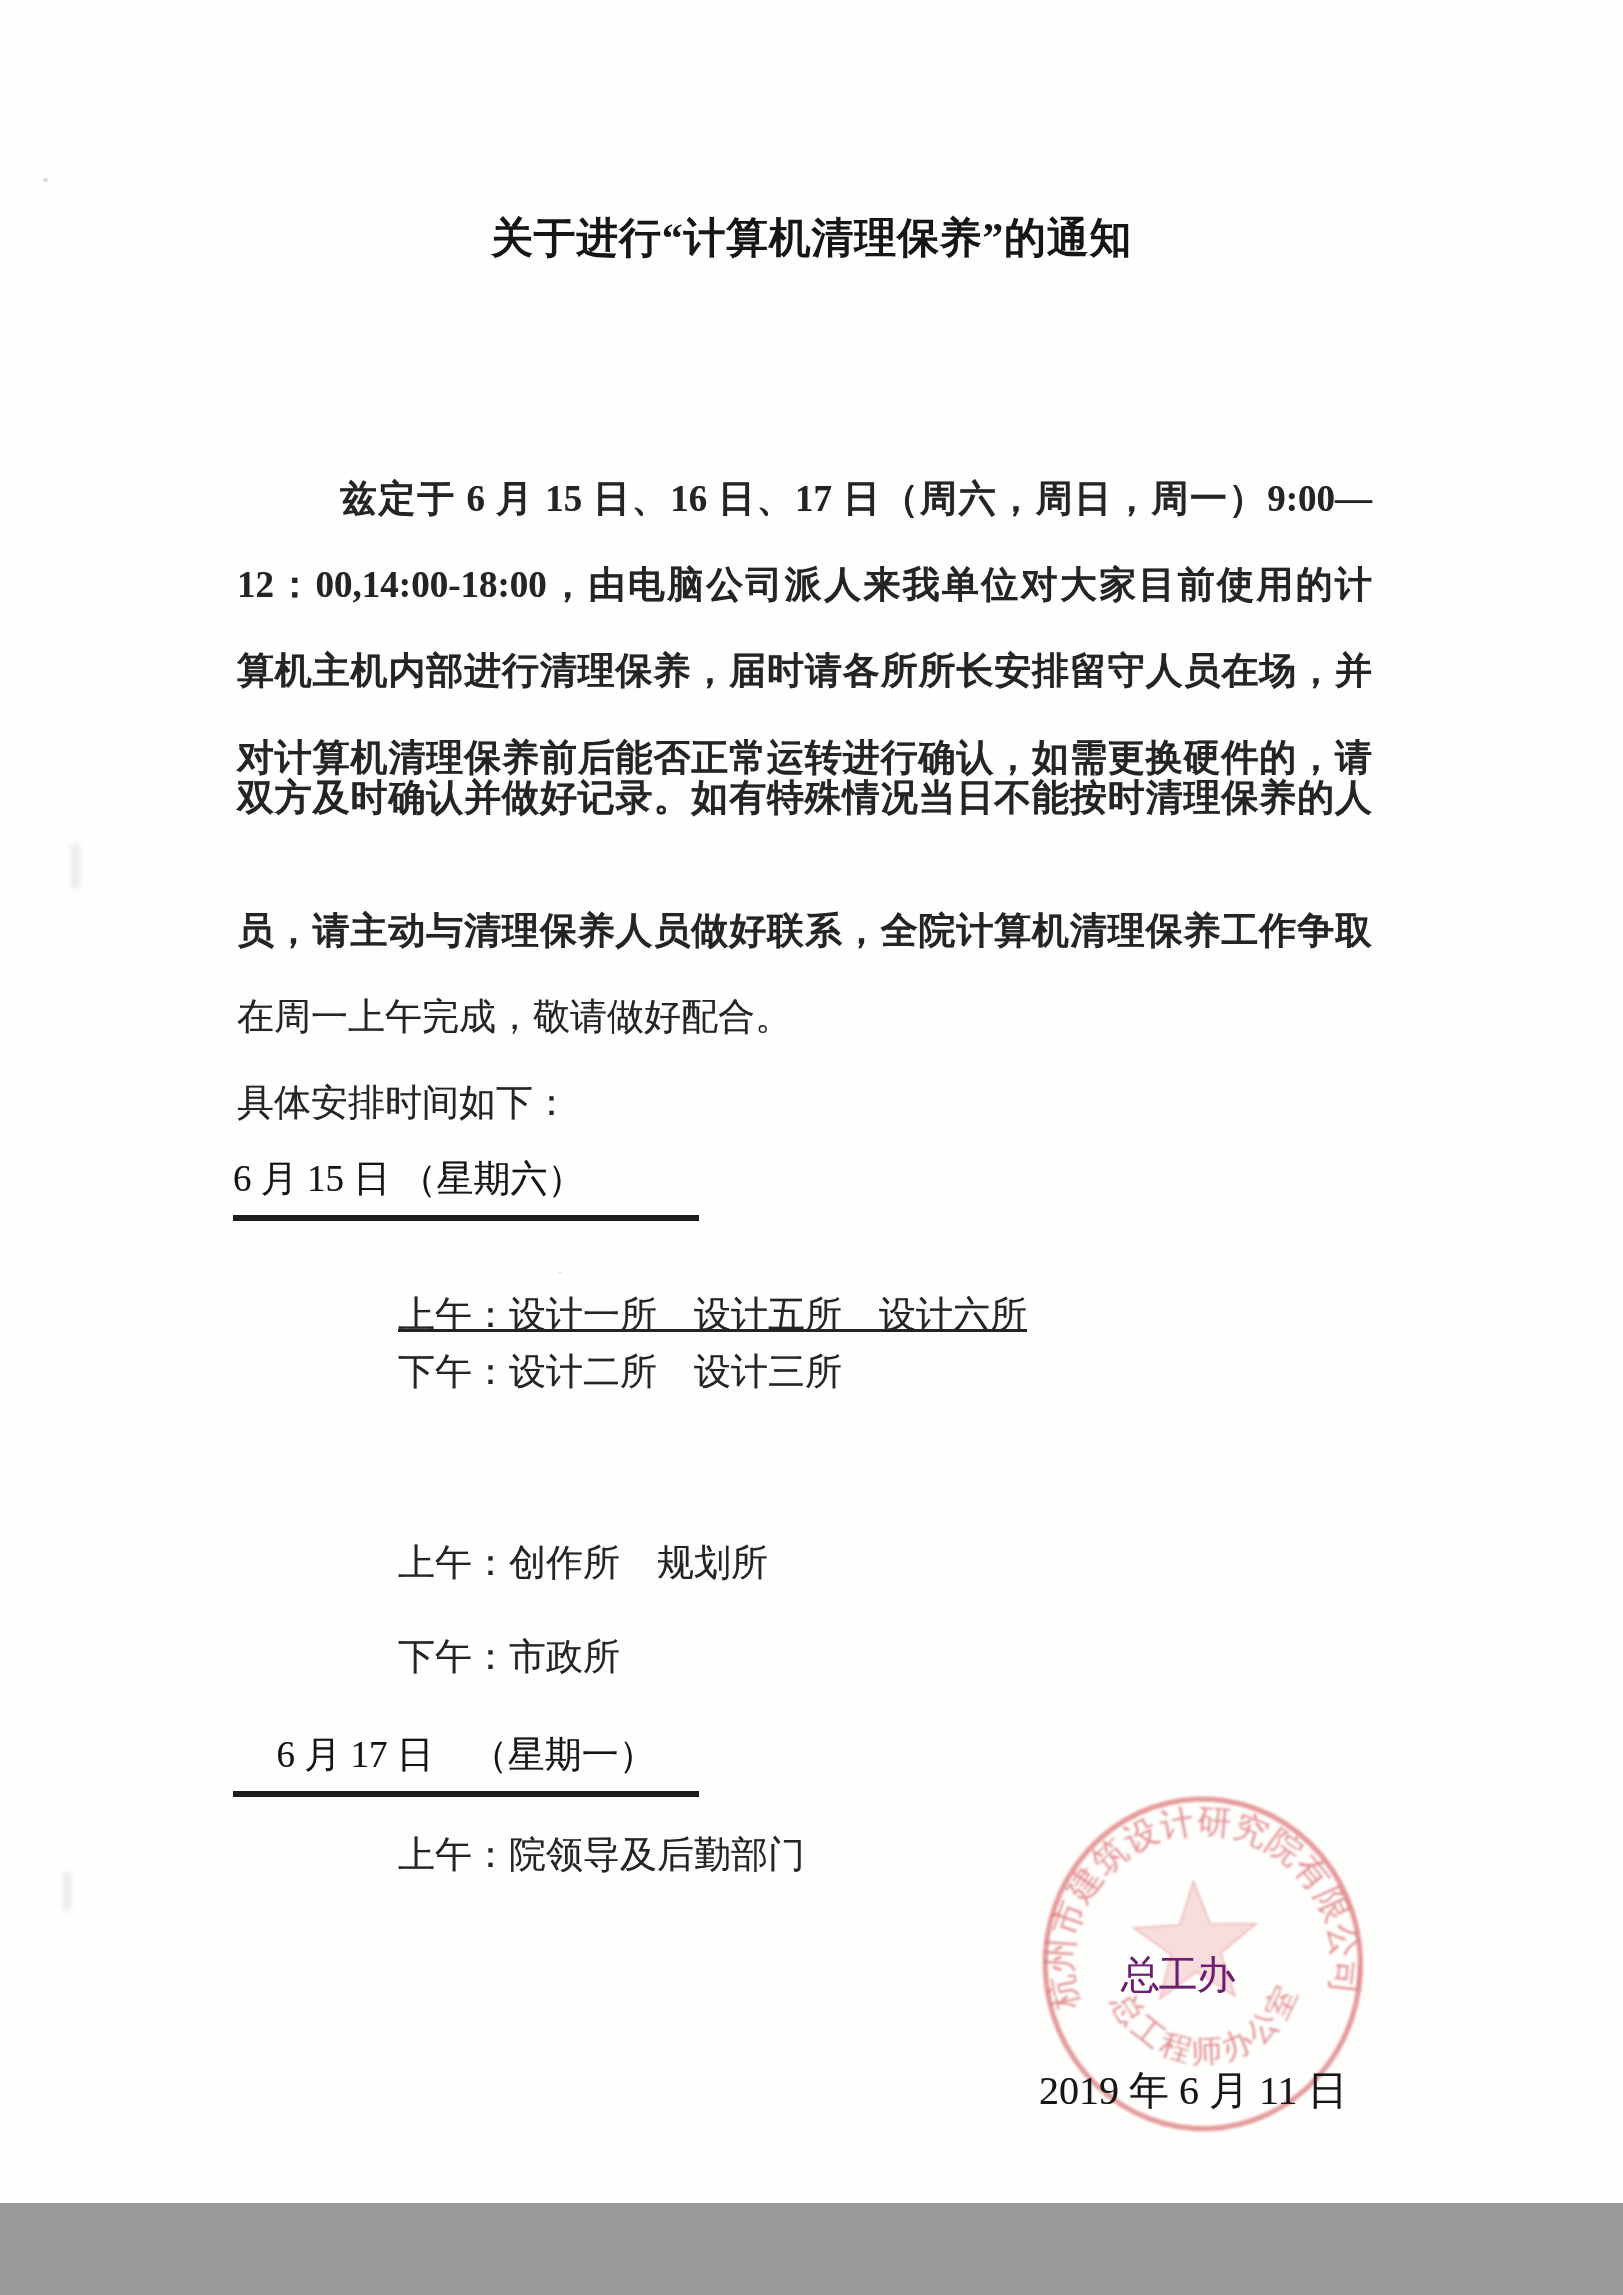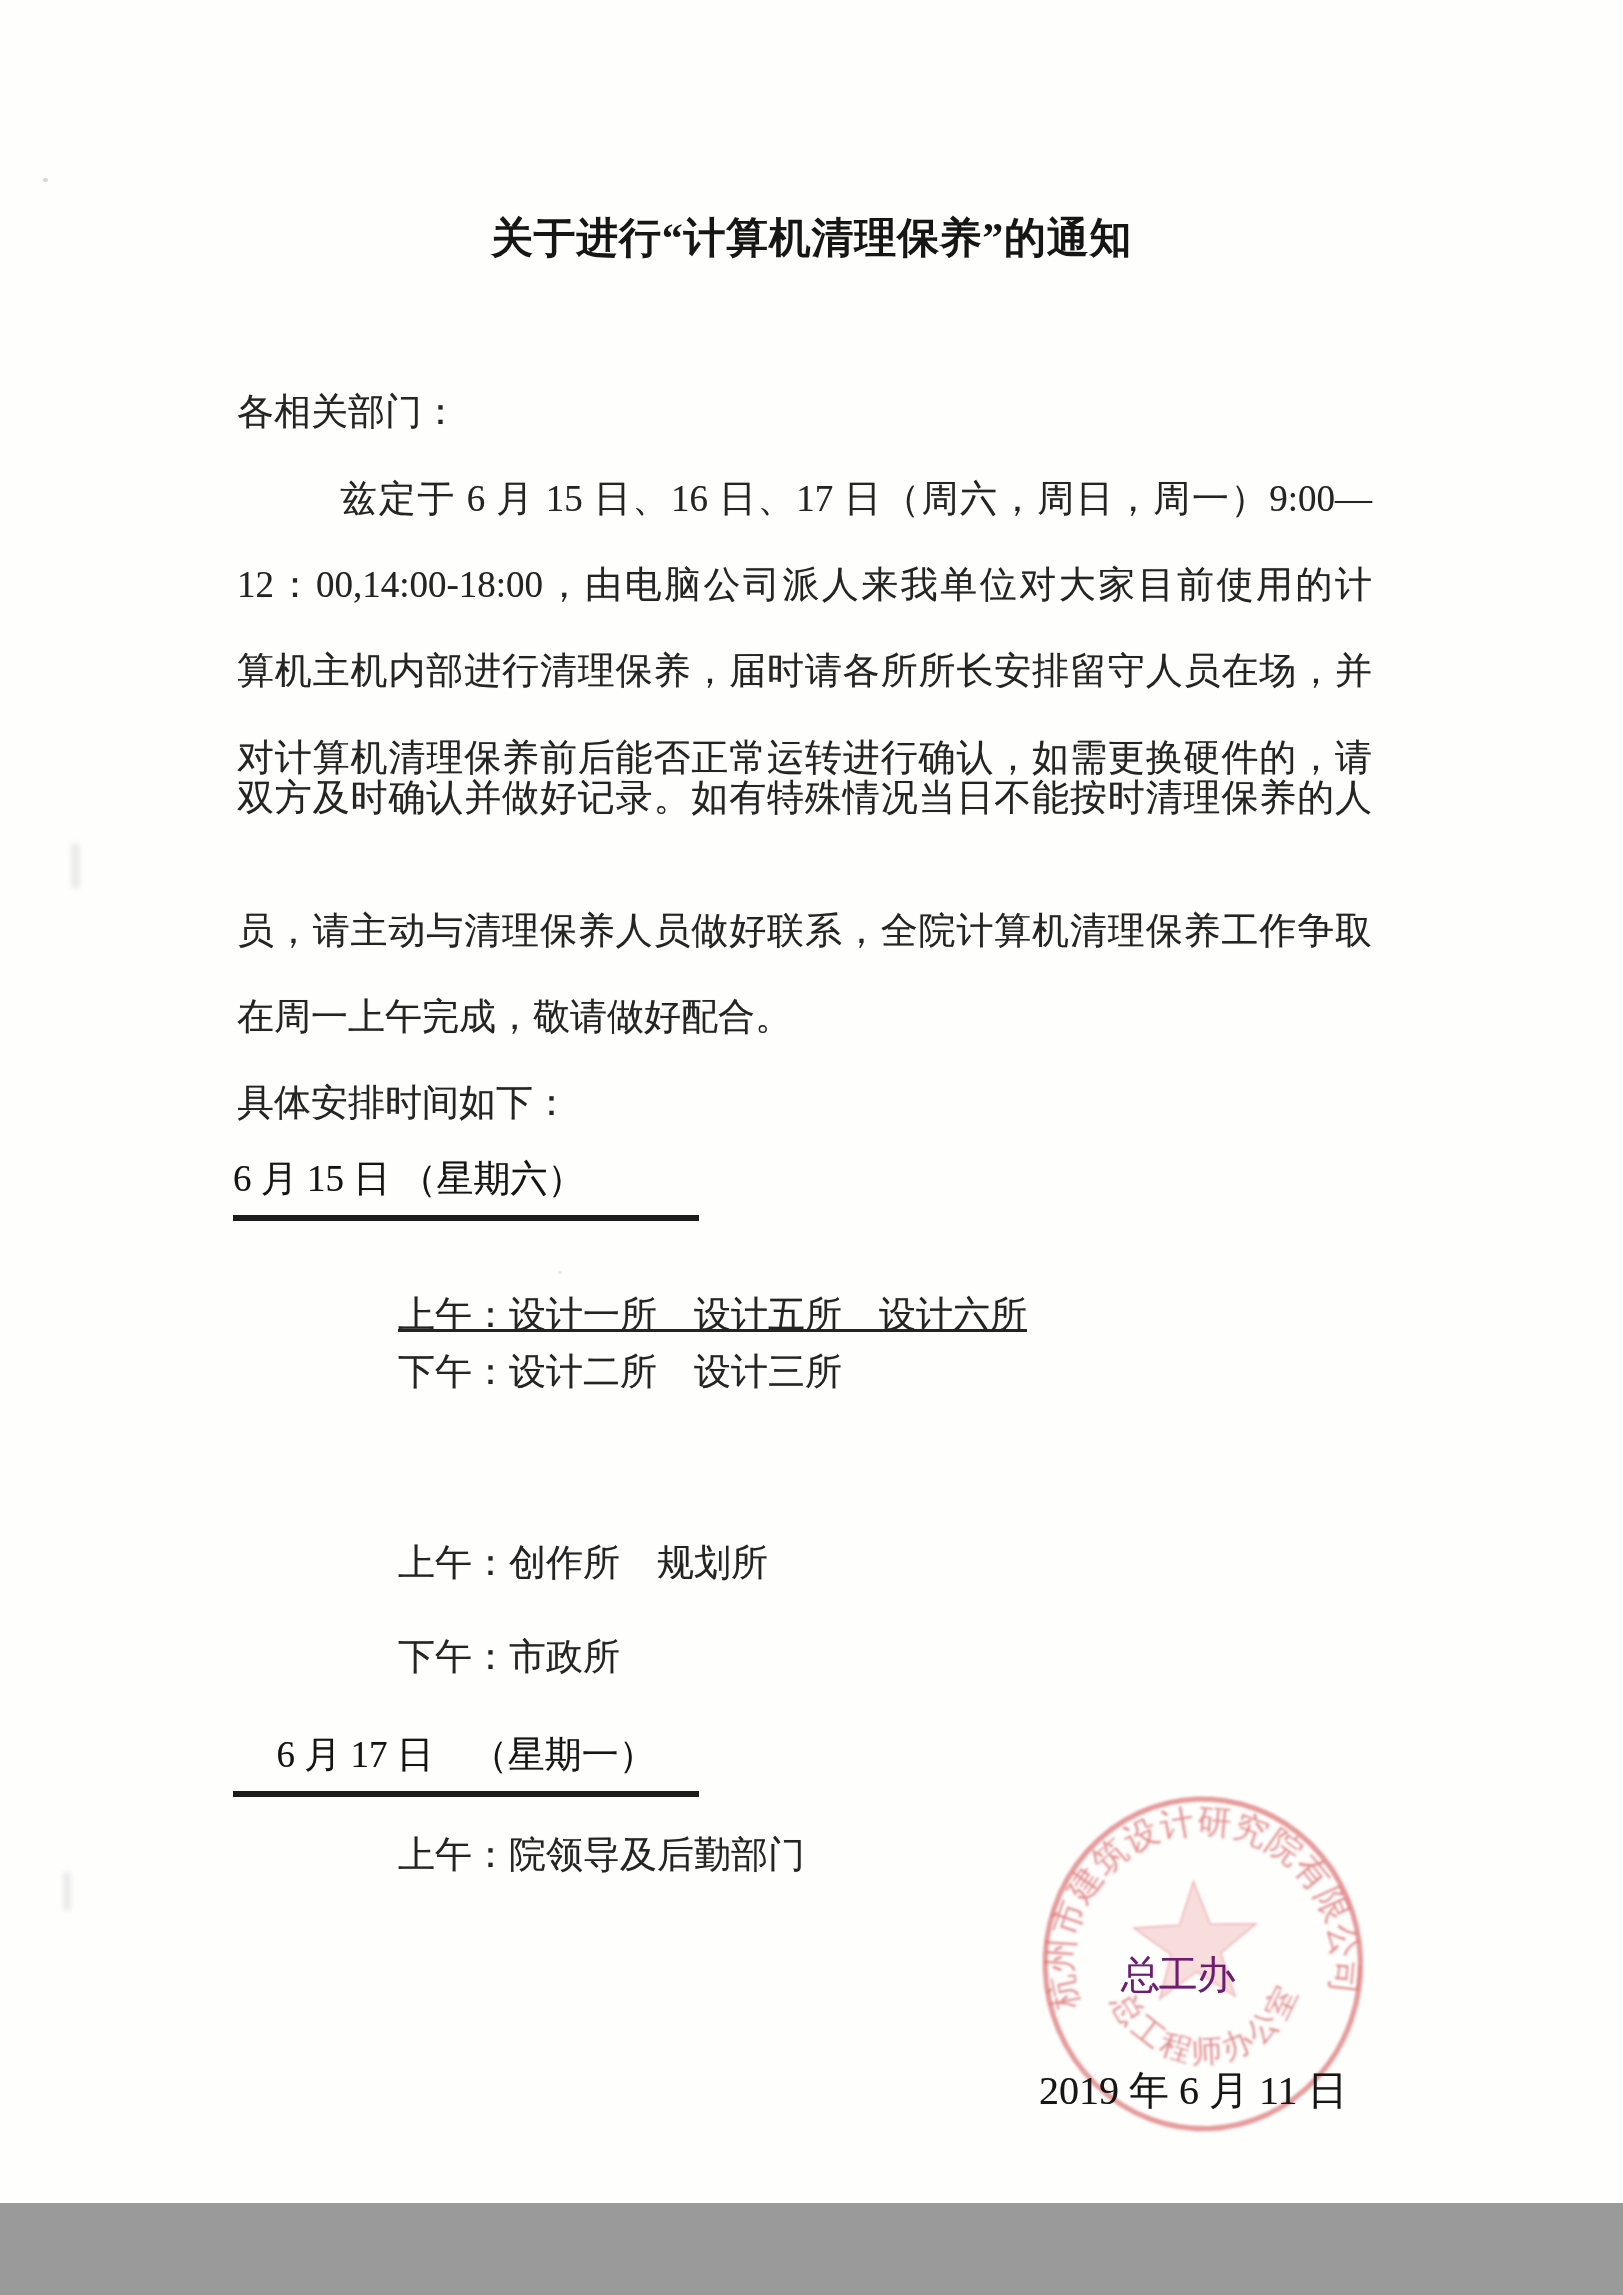--- a/index.html
+++ b/index.html
@@ -20,20 +20,21 @@
   }
   .bodyline{
     position:absolute;left:237px;width:1135px;
     font-size:37px;line-height:1.2;color:#242424;
     text-shadow:0 0 0.7px rgba(30,30,30,.35);
   }
   .just{
     text-align:justify;
     text-align-last:justify;
     text-justify:inter-character;
+    font-weight:bold;
   }
   .indent2{ text-indent:103px; }
   .day-heading{
     position:absolute;left:233px;
     font-size:37px;font-weight:normal;color:#141414;
     line-height:1.05;
     padding-bottom:16px;
     min-width:466px;
     border-bottom:6.5px solid #1c1c1c;
     text-shadow:0 0 0.7px rgba(20,20,20,.4);
@@ -70,21 +71,20 @@
     border-radius:6.5px;filter:blur(2.6px);
   }
 </style>
 </head>
 <body>
 
 <div class="page">
 
   <div class="doc-title">关于进行“计算机清理保养”的通知</div>
 
-  <div class="bodyline" style="top:390px;">各相关部门：</div>
 
   <div class="bodyline just indent2" style="top:477px;">兹定于 6 月 15 日、16 日、17 日（周六，周日，周一）9:00—</div>
   <div class="bodyline just" style="top:563px;">12：00,14:00-18:00，由电脑公司派人来我单位对大家目前使用的计</div>
   <div class="bodyline just" style="top:649px;">算机主机内部进行清理保养，届时请各所所长安排留守人员在场，并</div>
   <div class="bodyline just" style="top:736px;">对计算机清理保养前后能否正常运转进行确认，如需更换硬件的，请</div>
   <div class="bodyline just" style="top:776px;">双方及时确认并做好记录。如有特殊情况当日不能按时清理保养的人</div>
   <div class="bodyline just" style="top:909px;">员，请主动与清理保养人员做好联系，全院计算机清理保养工作争取</div>
   <div class="bodyline" style="top:1081px;">具体安排时间如下：</div>
 
   <div class="bodyline" style="top:995px;">在周一上午完成，敬请做好配合。</div>

